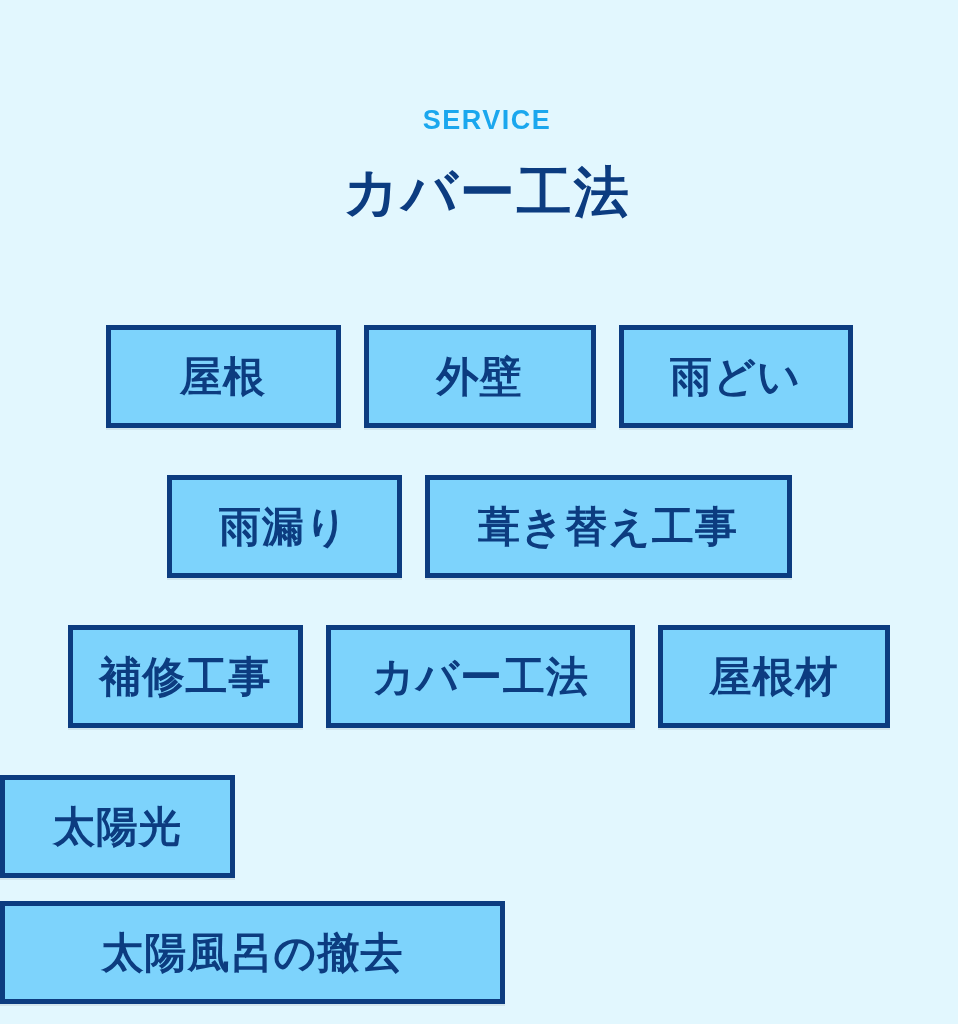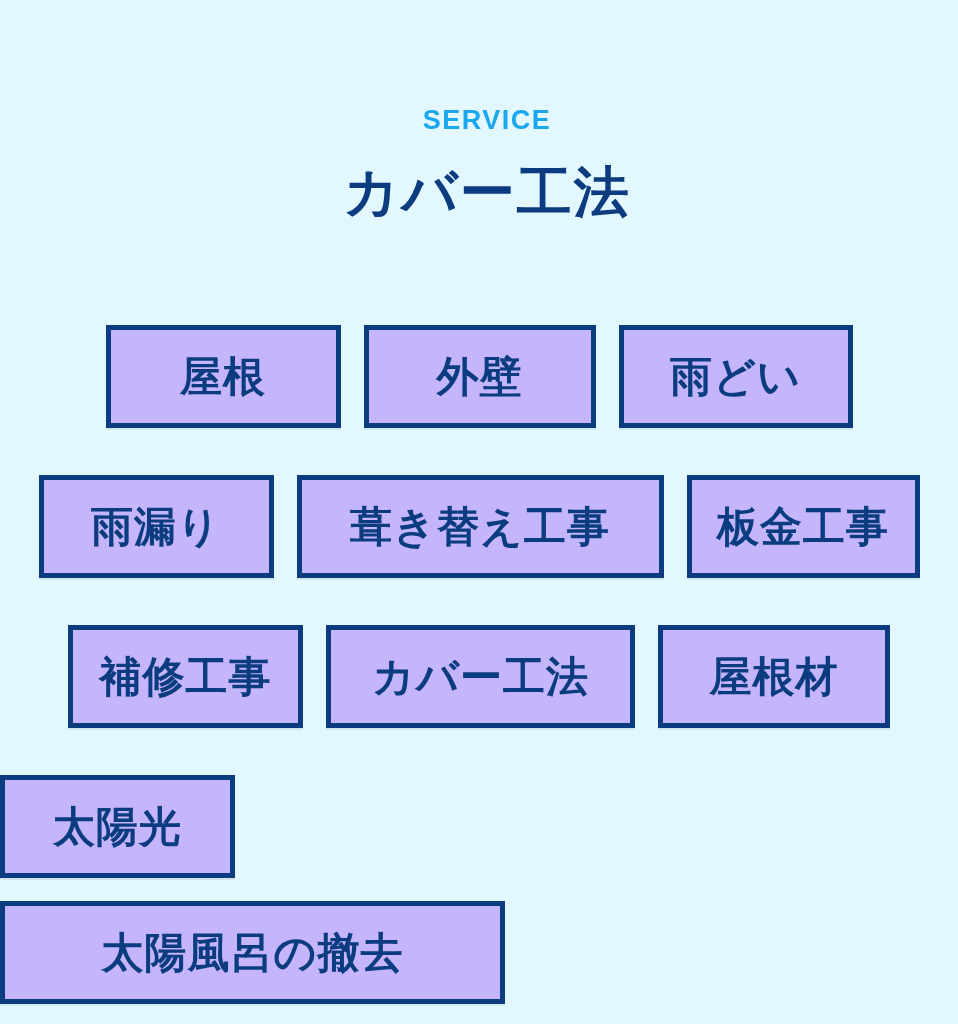--- a/index.html
+++ b/index.html
@@ -68,21 +68,21 @@
   }
 
   .tag-row:last-child {
     margin-bottom: 0;
     flex-direction: column;
   }
 
   .tag {
     box-sizing: border-box;
     height: 103px;
-    background: #c4b5fd;
+    background: #7dd3fc;
     border: 5px solid #0c3c80;
     display: flex;
     align-items: center;
     justify-content: center;
     box-shadow: 0 2px 0 0 rgba(0, 0, 0, 0.07);
     padding: 0 22px;
     cursor: pointer;
   }
 
   .tag-label {
@@ -127,23 +127,20 @@
       </div>
     </div>
 
     <div class="tag-row">
       <div class="tag w-235">
         <span class="tag-label">雨漏り</span>
       </div>
       <div class="tag w-367">
         <span class="tag-label">葺き替え工事</span>
       </div>
-      <div class="tag w-233">
-        <span class="tag-label">板金工事</span>
-      </div>
     </div>
 
     <div class="tag-row">
       <div class="tag w-235">
         <span class="tag-label">補修工事</span>
       </div>
       <div class="tag w-333">
         <span class="tag-label">カバー工法</span>
       </div>
       <div class="tag w-232">

